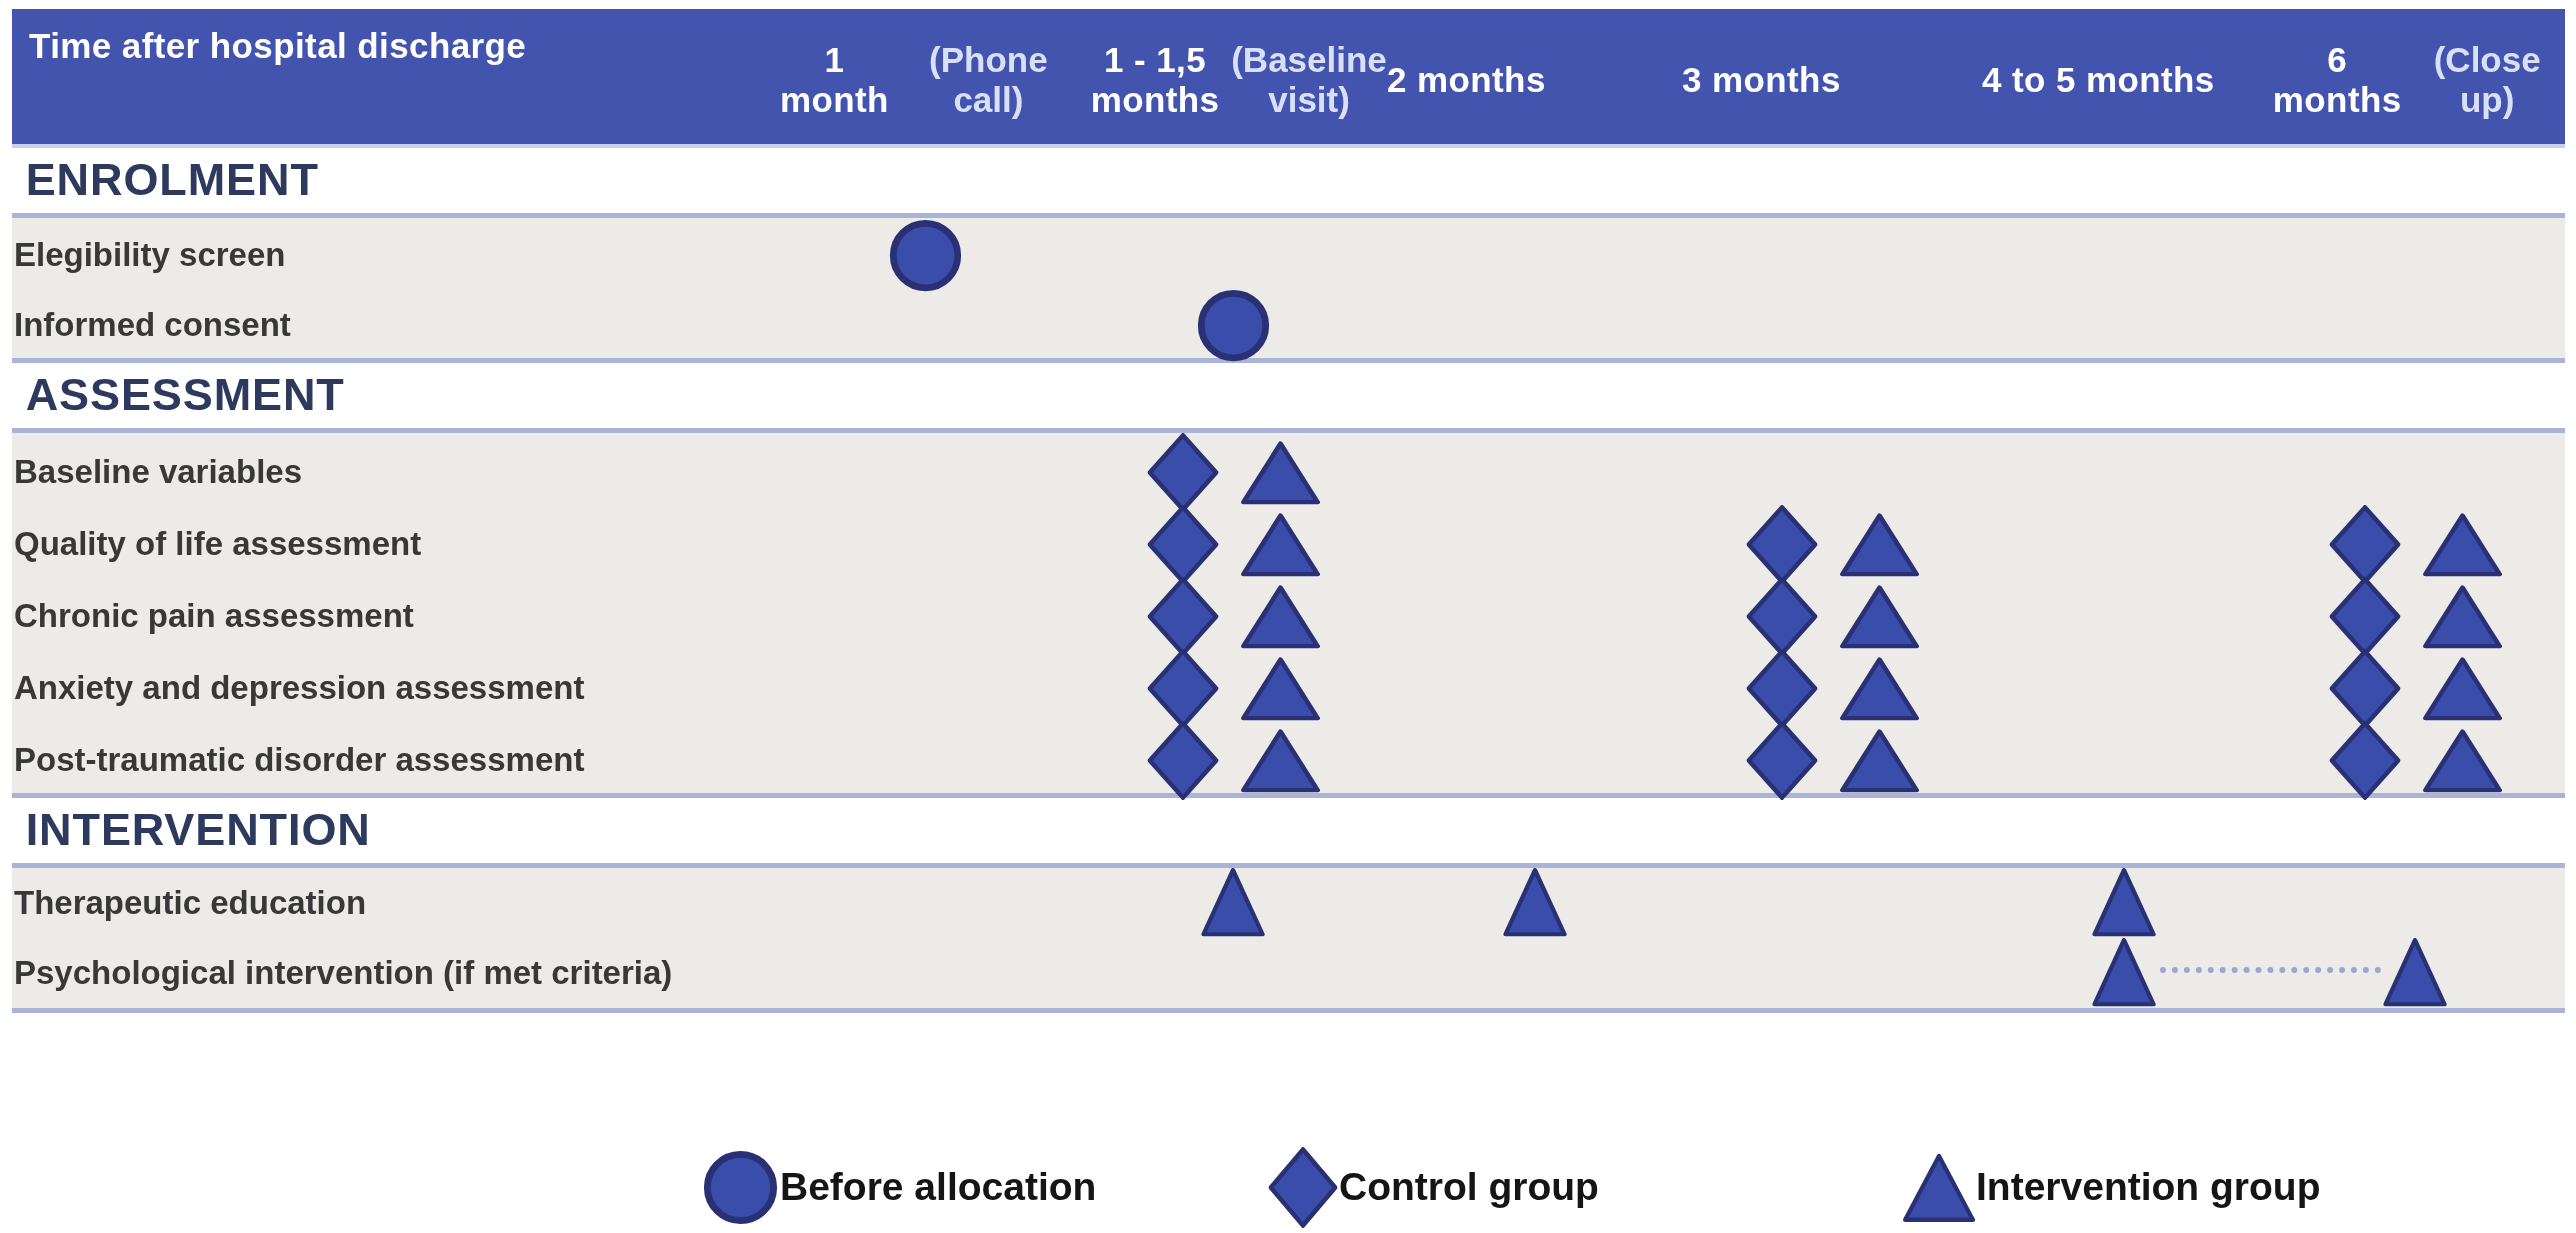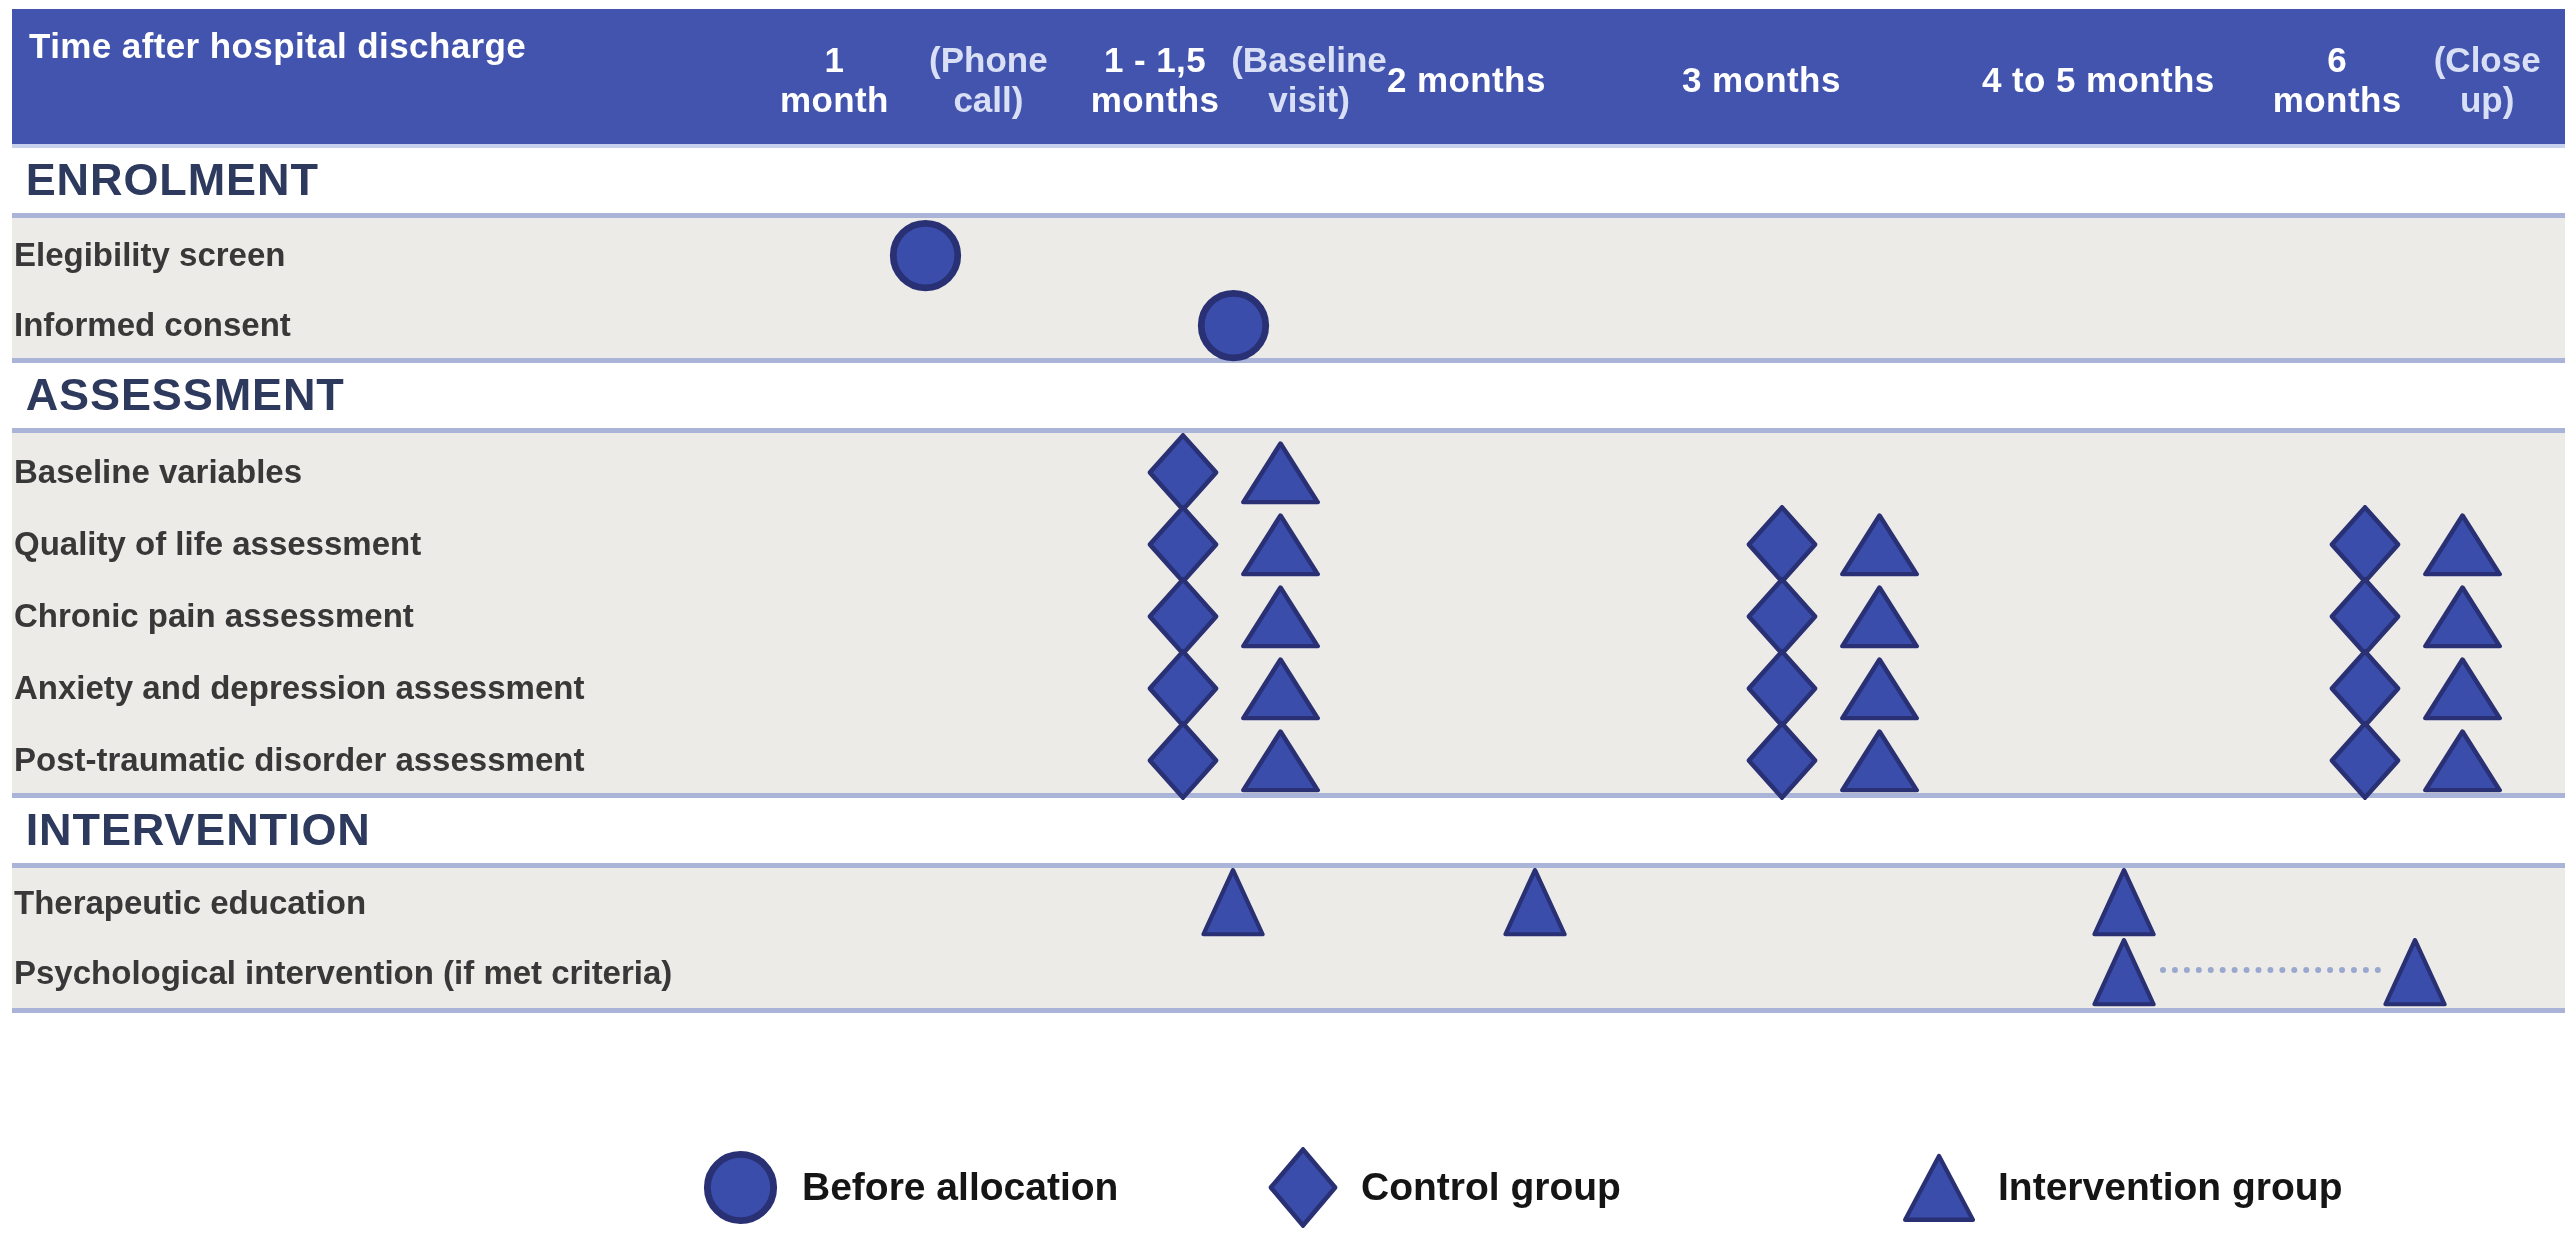--- a/index.html
+++ b/index.html
@@ -50,21 +50,21 @@
   .mk svg{display:block;width:100%;height:100%;}
   .mk-circle{width:75px;height:75px;}
   .mk-diamond{width:72px;height:79px;}
   .mk-triangle{width:79px;height:69px;}
   .mk-triangle_tall{width:72px;height:69px;}
 
   .connector{position:absolute;top:calc(50% - 5.1px);border-top:6.9px dotted var(--connector);}
 
   
   .legend{position:absolute;left:12px;top:1144px;width:2553px;height:86px;}
-  .legend-item{position:absolute;top:0;height:86px;display:flex;align-items:center;gap:23px;}
+  .legend-item{position:absolute;top:0;height:86px;display:flex;align-items:center;gap:1px;}
   .legend-item .mk-circle{width:77px;height:77px;}
   .legend-item .mk-diamond{width:70px;height:81px;}
   .legend-item .mk-triangle{width:72px;height:75px;}
   .legend-label{font-size:39px;font-weight:700;color:var(--legend-label);}
 </style>
 </head>
 <body>
 
 <div class="fig">
   <div class="table">

